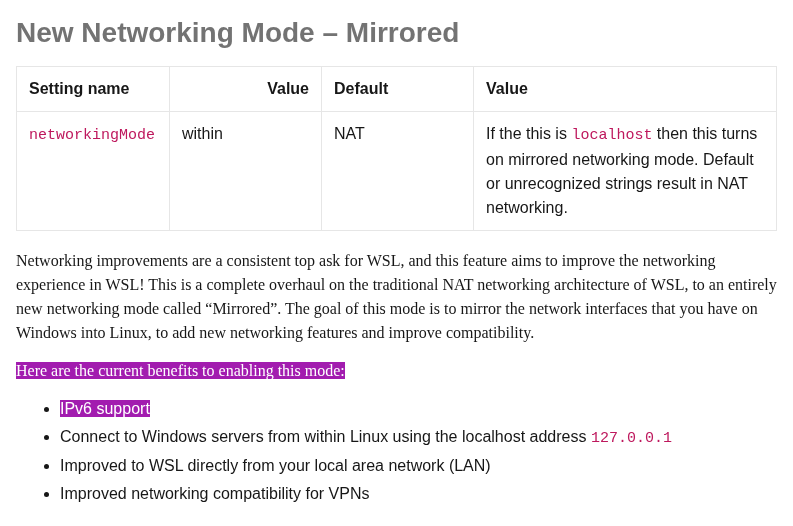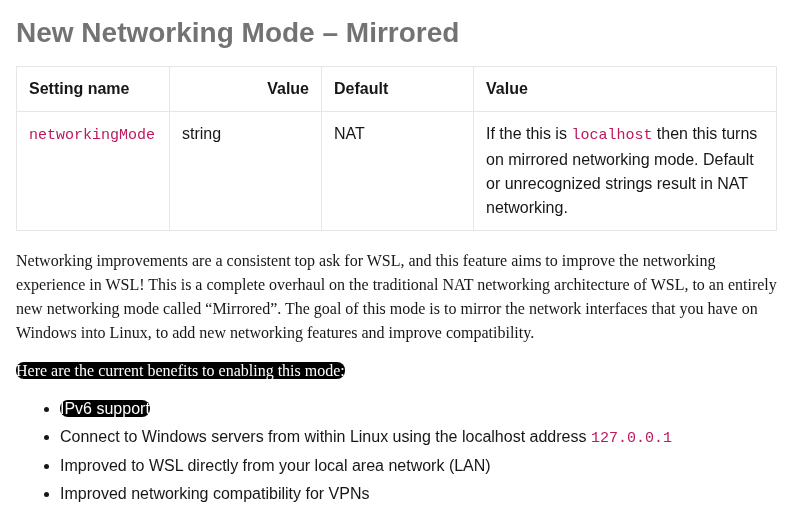--- a/index.html
+++ b/index.html
@@ -51,23 +51,22 @@
     }
     ul {
       margin: 4px 0 0 0;
       padding-left: 44px;
     }
     li {
       margin-bottom: 4px;
       font-size: 16px;
     }
     .selected {
-      background: #000000;
+      background: #a21caf;
       color: #fff;
-      border-radius: 8px;
     }
     .col-setting { width: 153px; }
     .col-value { width: 152px; text-align: right; }
     .col-default { width: 152px; }
   </style>
 </head>
 <body>
 
 <h2>New Networking Mode – Mirrored</h2>
 
@@ -76,21 +75,21 @@
     <tr>
       <th class="col-setting">Setting name</th>
       <th class="col-value">Value</th>
       <th class="col-default">Default</th>
       <th>Value</th>
     </tr>
   </thead>
   <tbody>
     <tr>
       <td><code>networkingMode</code></td>
-      <td>string</td>
+      <td>within</td>
       <td>NAT</td>
       <td><span>If the this is </span><code>localhost</code><span> then this turns on mirrored networking mode. Default or unrecognized strings result in NAT networking.</span></td>
     </tr>
   </tbody>
 </table>
 
 <p>Networking improvements are a consistent top ask for WSL, and this feature aims to improve the networking experience in WSL! This is a complete overhaul on the traditional NAT networking architecture of WSL, to an entirely new networking mode called “Mirrored”. The goal of this mode is to mirror the network interfaces that you have on Windows into Linux, to add new networking features and improve compatibility.</p>
 
 <p><span class="selected">Here are the current benefits to enabling this mode:</span></p>
 

